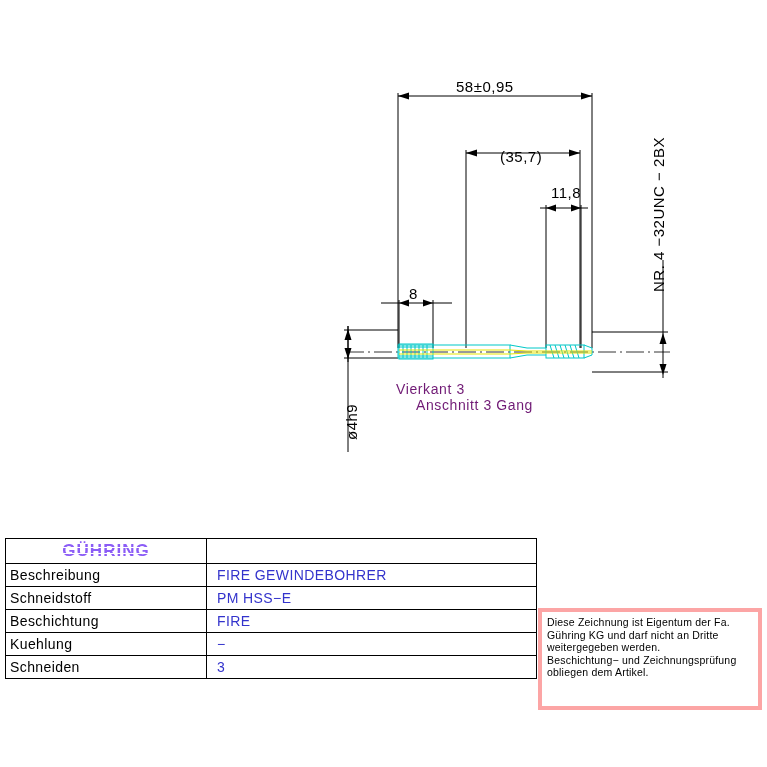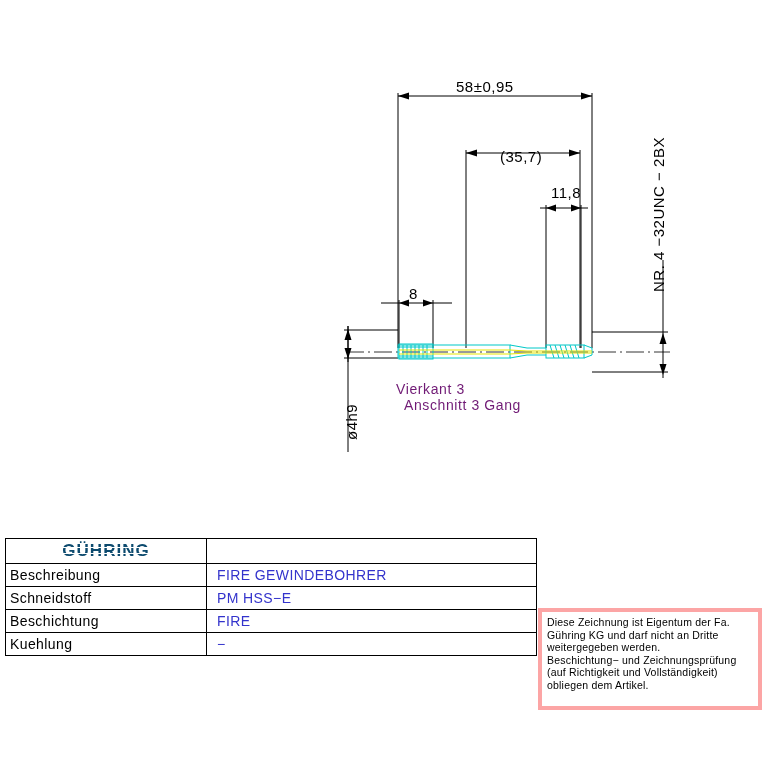--- a/index.html
+++ b/index.html
@@ -83,21 +83,21 @@
     height: 24px;
     display: flex;
     align-items: center;
     justify-content: center;
   }
   #logo-text {
     font-family: "Liberation Sans", sans-serif;
     font-size: 17px;
     font-weight: bold;
     letter-spacing: 1px;
-    color: #0c4a6e;
+    color: #8b5cf6;
     -webkit-text-stroke: 0;
     position: relative;
     z-index: 2;
   }
   #logo-strike {
     position: absolute;
     left: 50%;
     transform: translateX(-50%);
     width: 132px;
     height: 1px;
@@ -227,21 +227,21 @@
 
   <div class="dimtext" style="left:551px; top:184px;">11,8</div>
 
   <div class="dimtext" style="left:409px; top:285px;">8</div>
 
   <div class="dimtext vert" style="left:343px; top:440px;">ø4h9</div>
 
   <div class="dimtext vert" style="left:650px; top:292px;">NR. 4  −32UNC − 2BX</div>
 
   <div class="notetext" style="left:396px; top:381px;">Vierkant 3</div>
-  <div class="notetext" style="left:404px; top:397px;">Anschnitt 3 Gang</div>
+  <div class="notetext" style="left:416px; top:397px;">Anschnitt 3 Gang</div>
 
   <table id="titleblock">
     <tbody>
         <tr>
       <td id="logo-cell" class="label">
         <div id="logo-wrap">
           <span id="logo-text">GÜHRING</span>
           <span id="logo-strike" class="s1"></span>
           <span id="logo-strike" class="s2"></span>
         </div>
@@ -257,25 +257,28 @@
       <td class="value">PM  HSS−E</td>
     </tr>
     <tr>
       <td class="label">Beschichtung</td>
       <td class="value">FIRE</td>
     </tr>
     <tr>
       <td class="label">Kuehlung</td>
       <td class="value">−</td>
     </tr>
+    <tr>
+      <td class="label">Schneiden</td>
+      <td class="value">3</td>
+    </tr>
   </tbody>
     </table>
 
   <div id="noteblock">
     <p>Diese Zeichnung ist Eigentum der Fa.</p>
     <p>Gühring KG und darf nicht an Dritte</p>
     <p>weitergegeben werden.</p>
     <p>Beschichtung− und Zeichnungsprüfung</p>
-    <p>(auf Richtigkeit und Vollständigkeit)</p>
     <p>obliegen dem Artikel.</p>
   </div>
 
 </div>
 
 </body></html>

